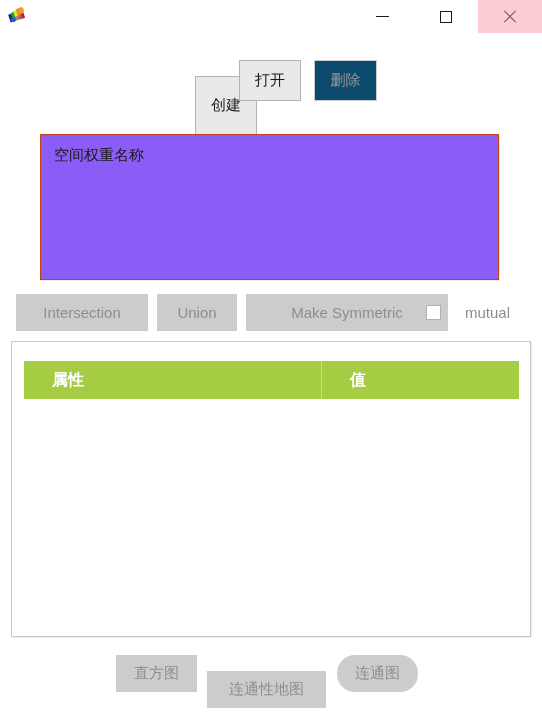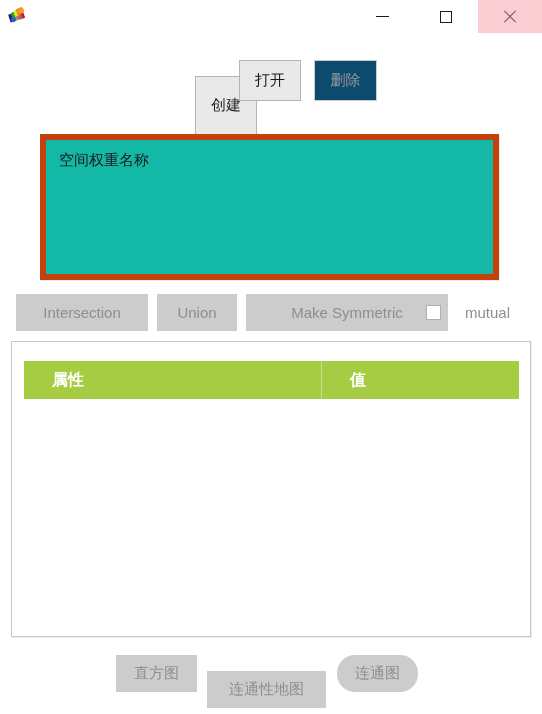--- a/index.html
+++ b/index.html
@@ -102,22 +102,22 @@
   .btn-create { left: 163px; top: 76px;  width: 62px; height: 59px; margin-left: 32px; }
   .btn-open   { left: 239px; top: 60px;  width: 62px; height: 41px; }
   .btn-delete { left: 314px; top: 60px;  width: 63px; height: 41px; }
 
   
   .listbox {
     position: absolute;
     left: 40px; top: 134px;
     width: 459px; height: 146px;
     box-sizing: border-box;
-    background: #14b8a6;
-    border: 6px solid #c2410c;
+    background: #8b5cf6;
+    border: 1px solid #c2410c;
     box-shadow: 1px 1px 0 #ececec;
     padding-left: 24px;
   }
   .listbox-header {
     position: absolute;
     left: 13px; top: 11px;
     font-size: 15px;
     color: #1a1a1a;
     white-space: nowrap;
   }

